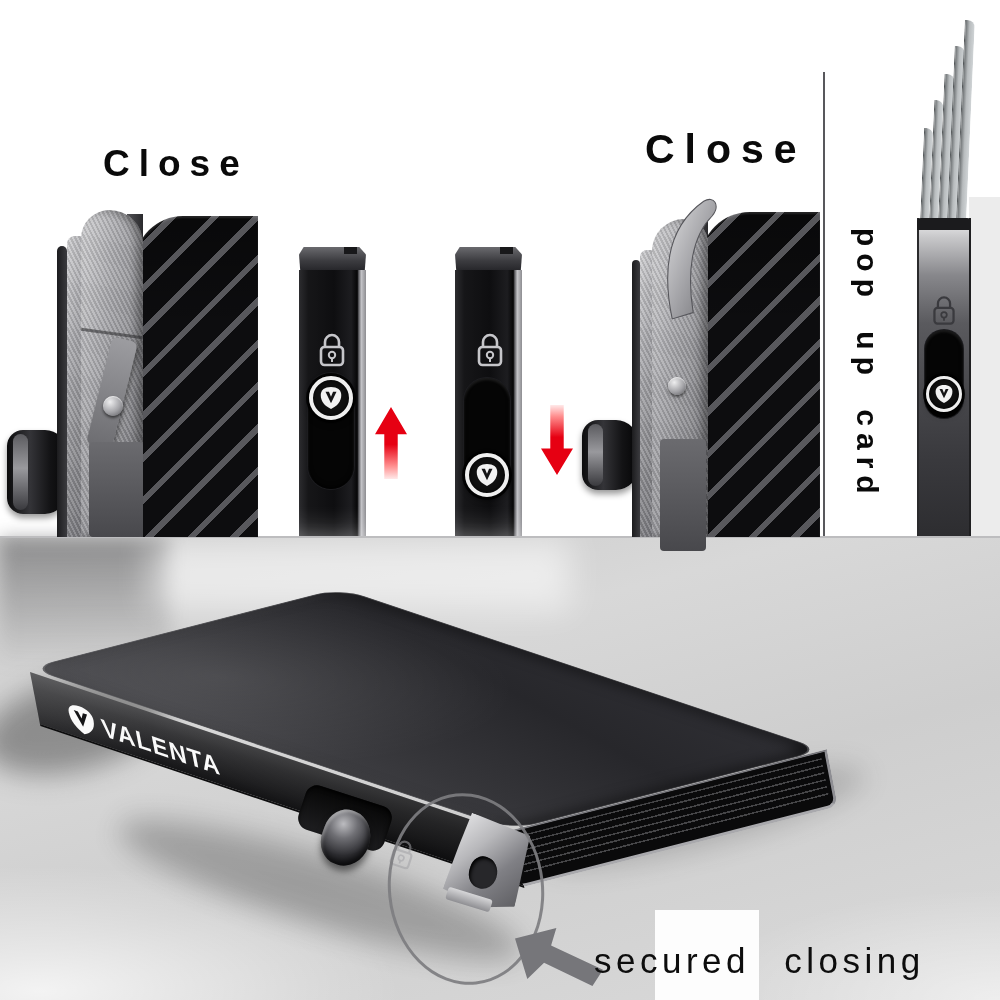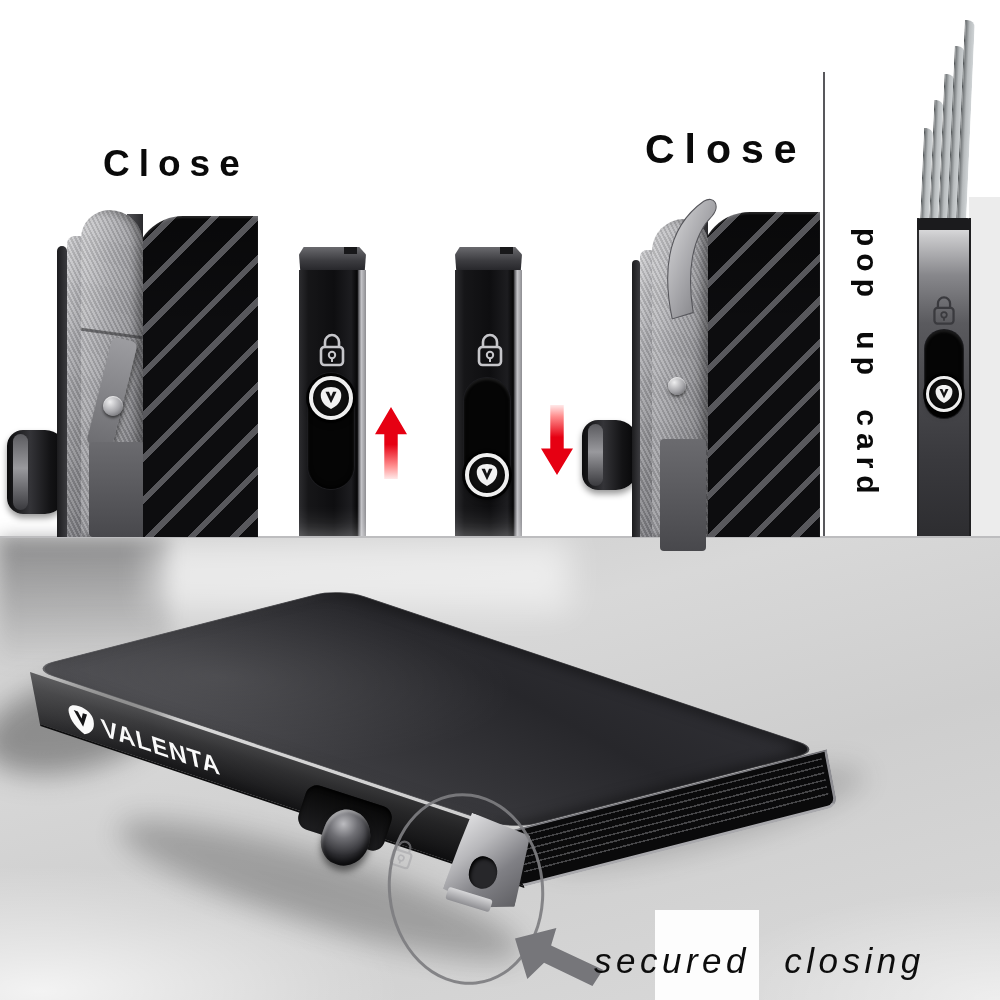--- a/index.html
+++ b/index.html
@@ -100,21 +100,21 @@
   .latch-notch{position:absolute;left:20px;top:38px;width:28px;height:32px;border-radius:45% 55% 50% 50%;
        background:#27272a;box-shadow:inset 2px 2px 4px #000;}
   .latch-tab{left:446px;top:893px;width:46px;height:13px;transform:rotate(17deg);border-radius:3px;
        background:linear-gradient(180deg,#d7d7d9,#8e8e92);}
 
   .white-patch{left:655px;top:910px;width:104px;height:90px;background:#fdfdfd;}
   .circle-anno{left:388px;top:793px;width:150px;height:186px;border:3.5px solid #7d7d80;border-radius:50%;
        transform:rotate(-6deg);opacity:.92;}
   .arrow-anno{left:515px;top:928px;width:88px;height:58px;background:#76767a;
        clip-path:polygon(0 18%,47% 0,41% 30%,100% 72%,88% 100%,33% 60%,14% 88%);}
-  .secured-lbl{left:594px;top:941px;font-size:35px;color:#0d0d0d;letter-spacing:4.5px;word-spacing:20px;white-space:nowrap;font-style:italic;}
+  .secured-lbl{left:594px;top:941px;font-size:35px;color:#0d0d0d;letter-spacing:4.5px;word-spacing:20px;white-space:nowrap;}
 
   .boundary{left:0;top:536px;width:1000px;height:2px;background:#bdbdbf;}
 </style>
 </head>
 <body>
 
 <svg width="0" height="0" style="position:absolute">
   <defs>
     <linearGradient id="silverG" x1="0" y1="0" x2="1" y2="1">
       <stop offset="0" stop-color="#dedee0"></stop>

